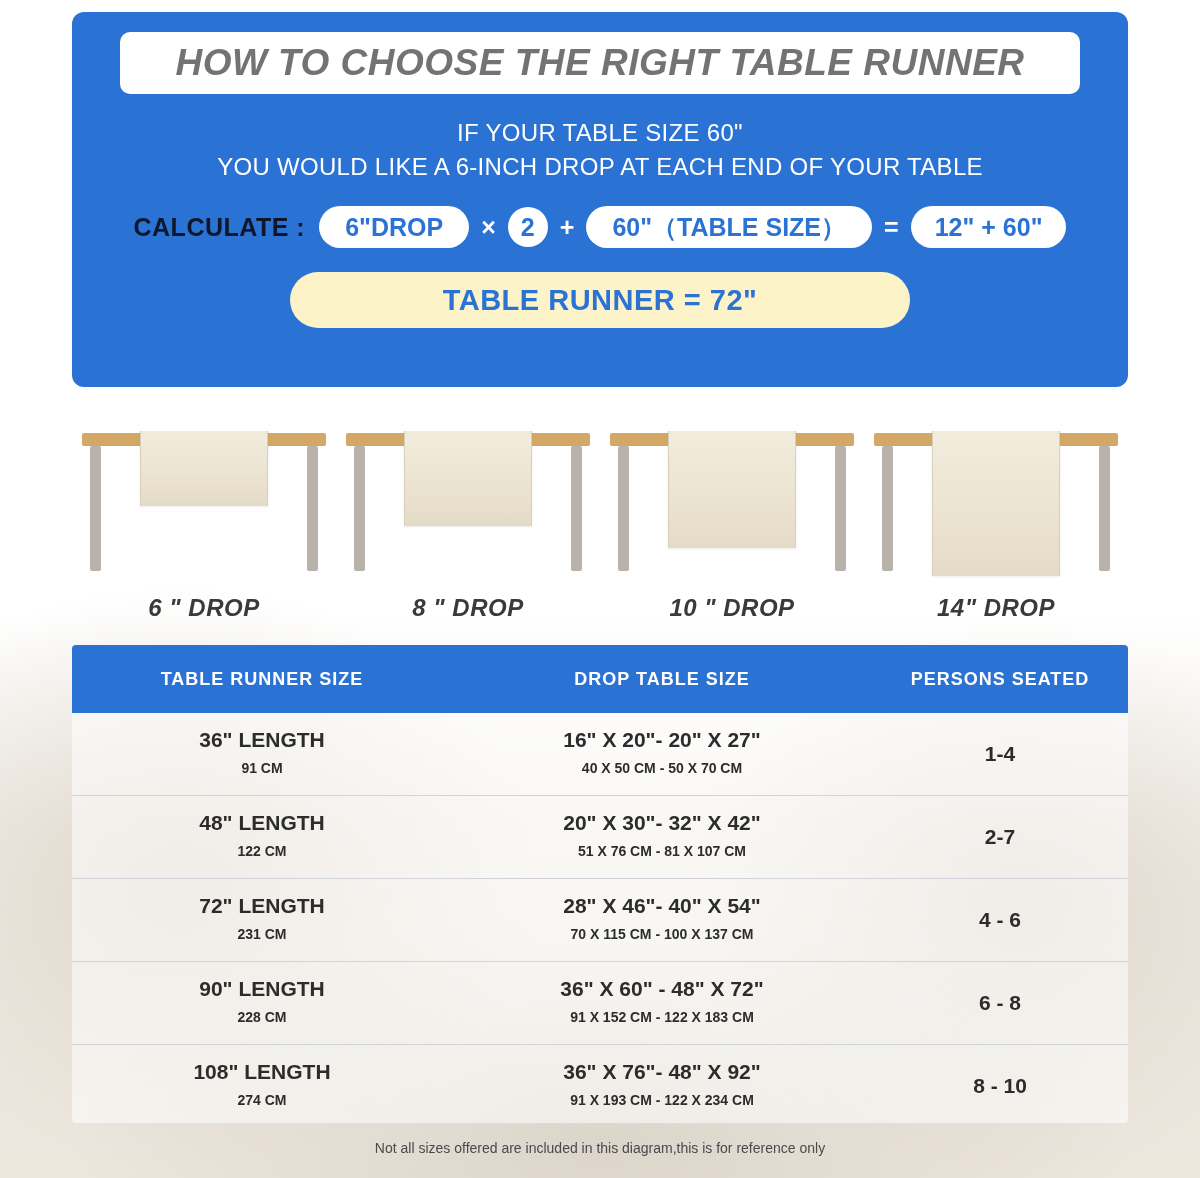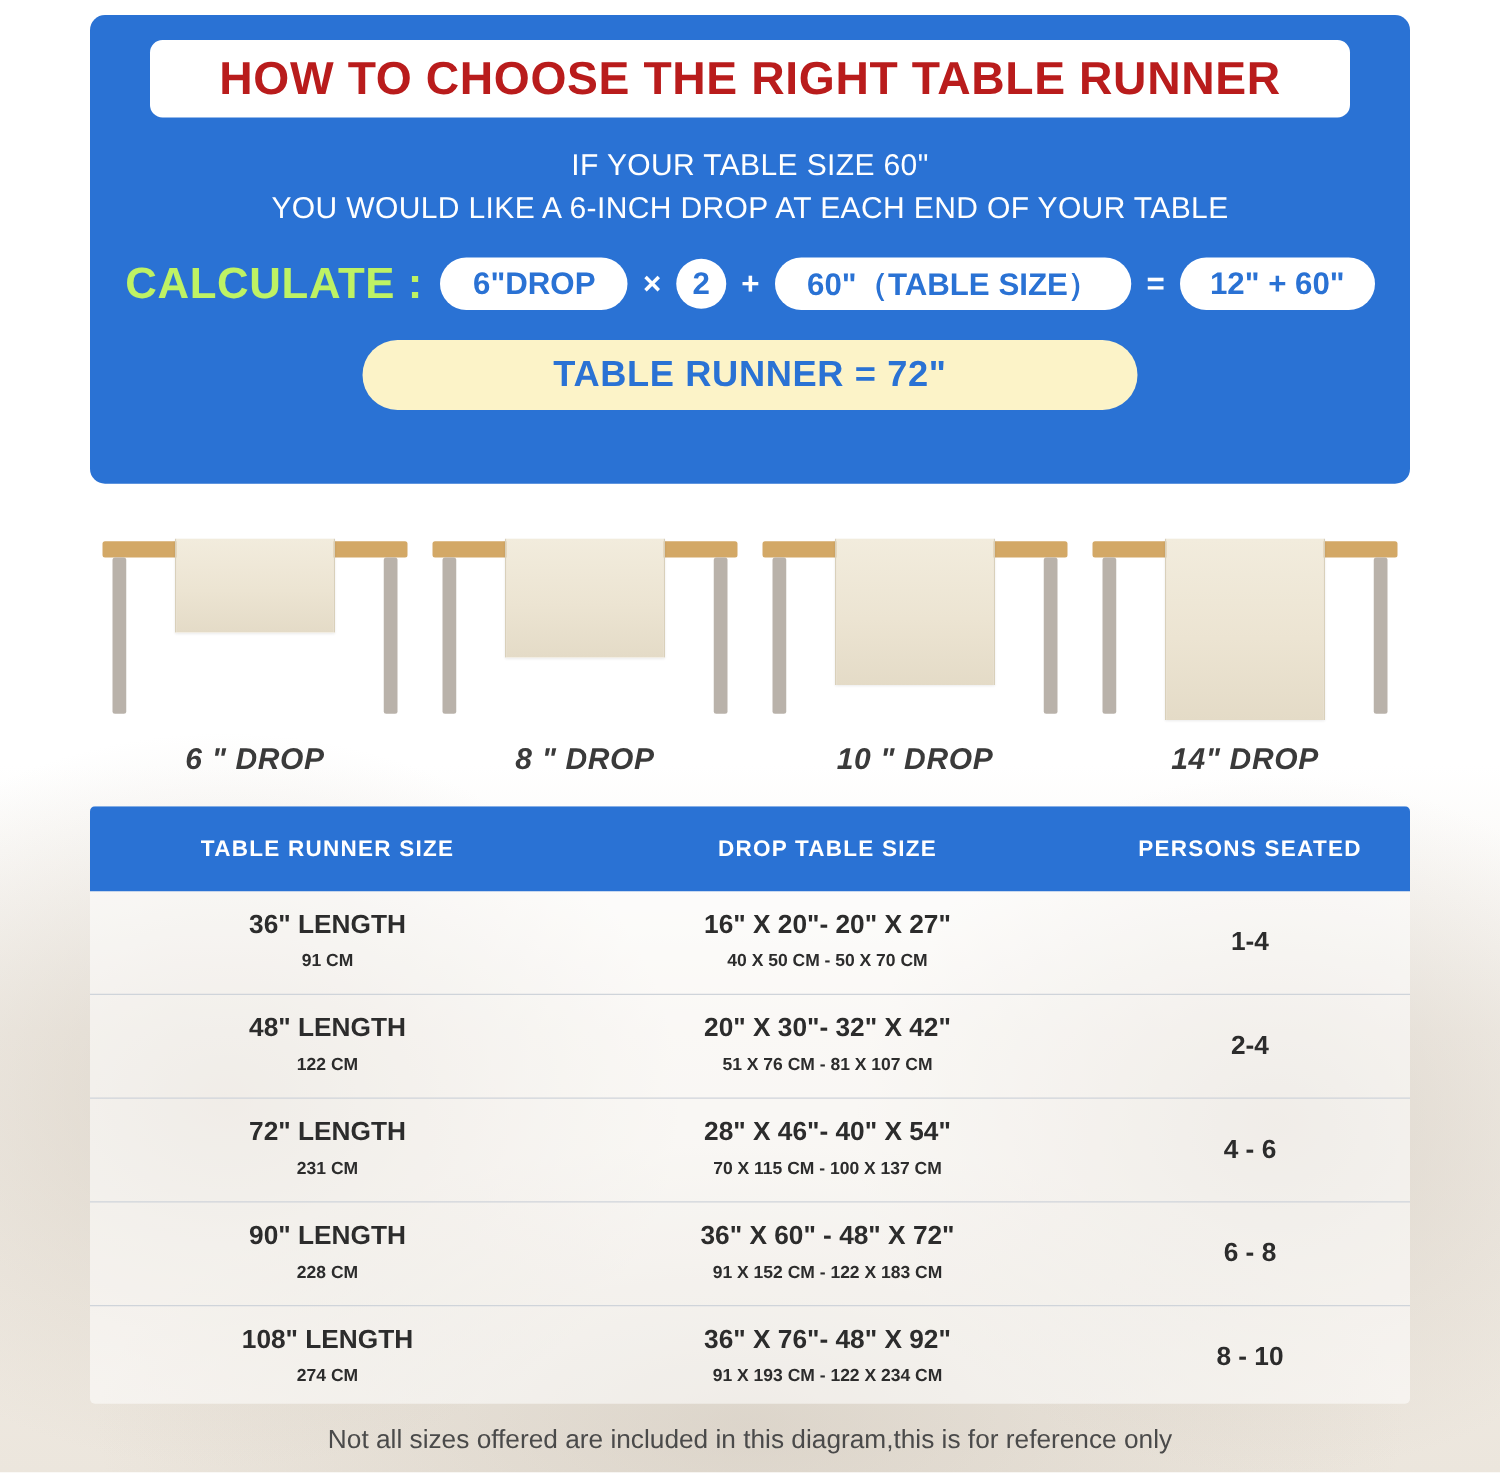--- a/index.html
+++ b/index.html
@@ -43,42 +43,43 @@
     border-radius: 10px;
     height: 62px;
     display: flex;
     align-items: center;
     justify-content: center;
     margin: 0 24px;
   }
   .title-bar .title {
     font-size: 37px;
     font-weight: bold;
+    font-style: italic;
     letter-spacing: 0.5px;
-    color: #b91c1c;
+    color: #737373;
     white-space: nowrap;
   }
   .subtitle {
     margin-top: 22px;
     text-align: center;
     color: #ffffff;
     font-size: 24px;
     line-height: 34px;
     letter-spacing: 0.3px;
   }
   .formula-row {
     margin-top: 22px;
     display: flex;
     align-items: center;
     justify-content: center;
     gap: 10px;
   }
   .formula-label {
-    color: #bef264;
-    font-size: 35px;
+    color: #0f172a;
+    font-size: 25px;
     font-weight: bold;
     letter-spacing: 0.5px;
     margin-right: 4px;
   }
   .pill {
     background: #ffffff;
     color: #2a72d4;
     font-weight: bold;
     border-radius: 999px;
     display: flex;
@@ -208,21 +209,21 @@
     line-height: 28px;
   }
   .cell .line1 { font-size: 21px; font-weight: bold; }
   .cell .line2 { font-size: 14px; font-weight: bold; }
   .c3 .line1 { font-size: 21px; font-weight: bold; }
   .st-footnote {
     position: absolute;
     left: 0; bottom: 6px;
     width: 100%;
     text-align: center;
-    font-size: 21px;
+    font-size: 14px;
     color: #4a4a4a;
   }
 </style>
 </head>
 <body>
 
 <div class="bg-wash"></div>
 
 <div class="calc-panel">
 
@@ -309,21 +310,21 @@
   <div class="st-row">
     <div class="cell c1">
       <div class="line1">48" LENGTH</div>
       <div class="line2">122 CM</div>
     </div>
     <div class="cell c2">
       <div class="line1">20" X 30"- 32" X 42"</div>
       <div class="line2">51 X 76 CM - 81 X 107 CM</div>
     </div>
     <div class="cell c3">
-      <div class="line1">2-4</div>
+      <div class="line1">2-7</div>
     </div>
   </div>
 
   <div class="st-row">
     <div class="cell c1">
       <div class="line1">72" LENGTH</div>
       <div class="line2">231 CM</div>
     </div>
     <div class="cell c2">
       <div class="line1">28" X 46"- 40" X 54"</div>

